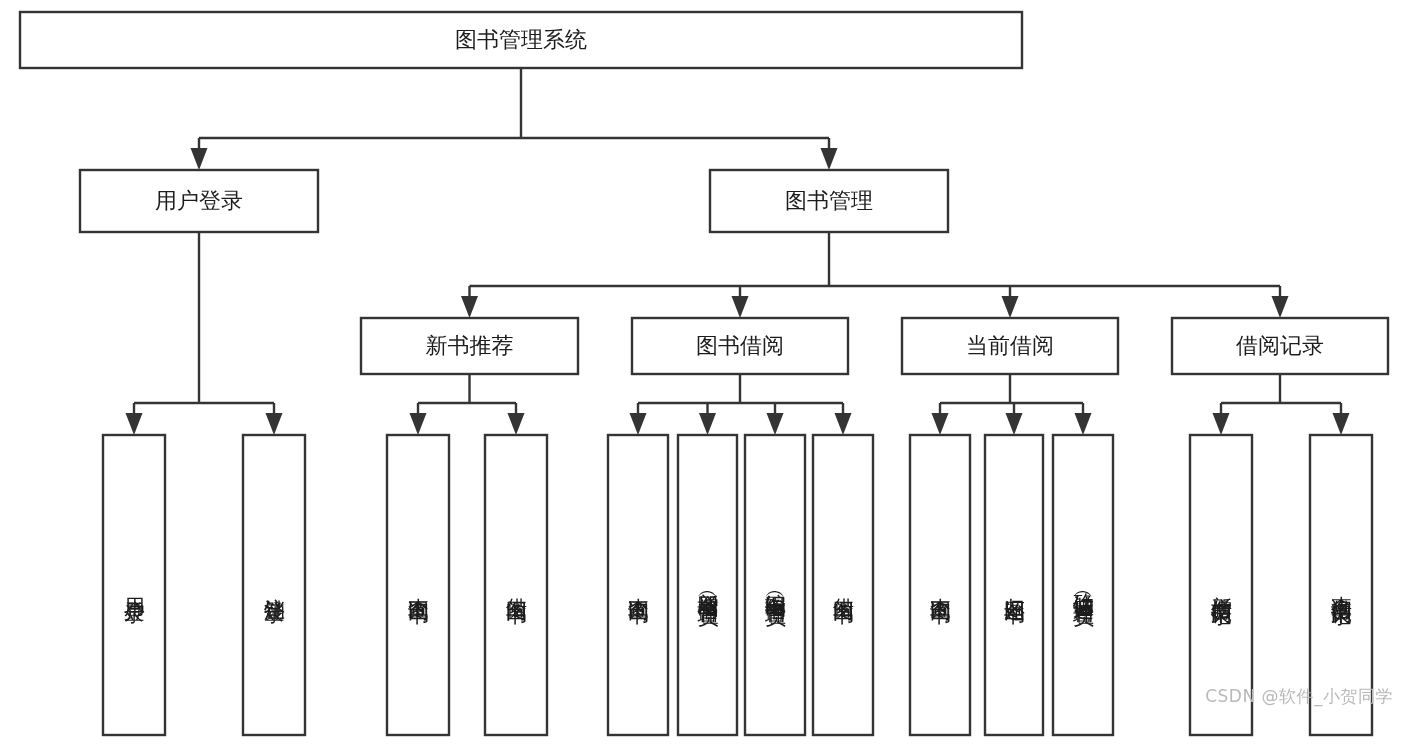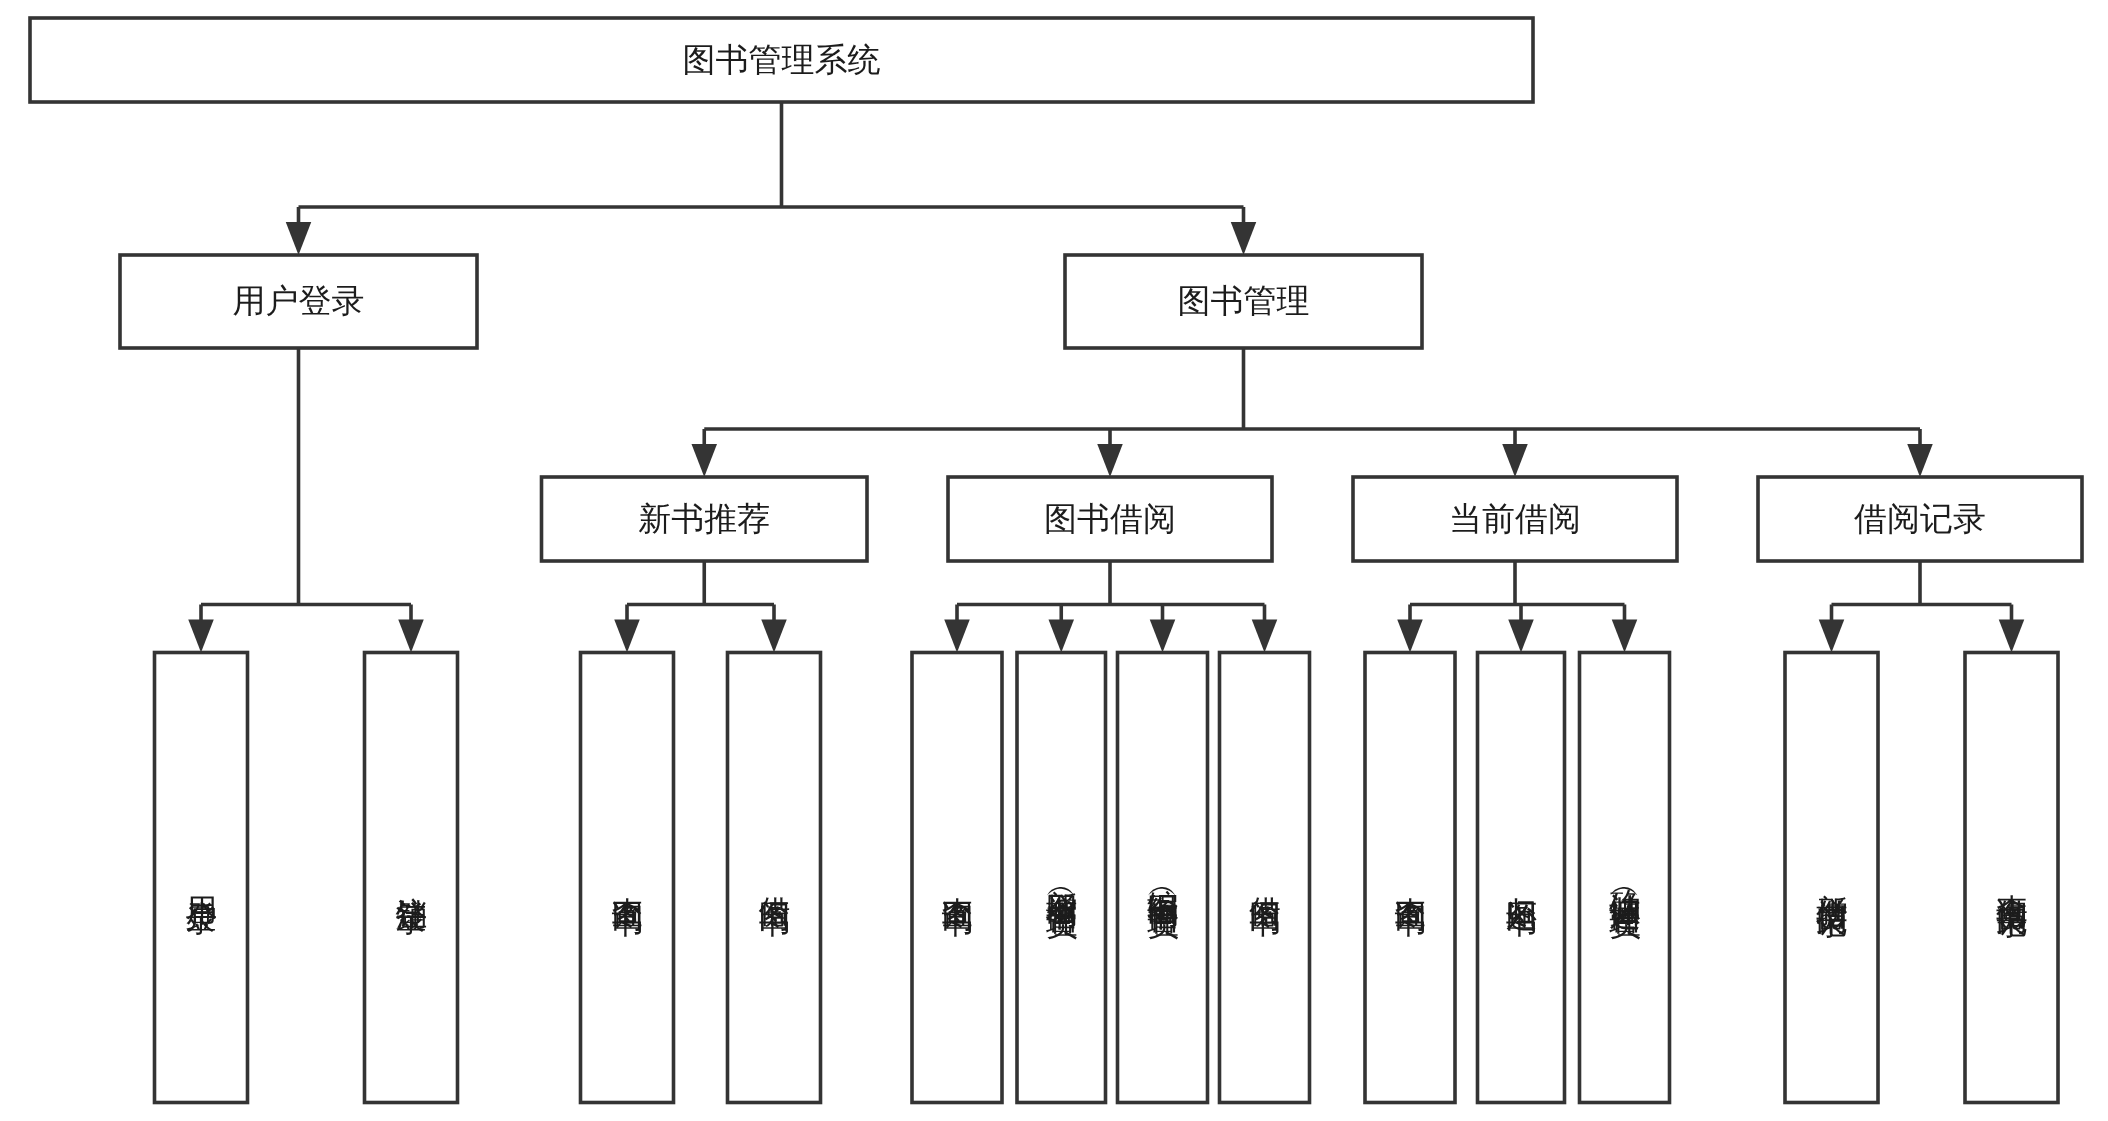--- a/index.html
+++ b/index.html
@@ -197,13 +197,14 @@
         <g>
           <rect class="node-box" x="1190" y="435" width="62" height="300"></rect>
           <foreignObject x="1190" y="435" width="62" height="300"><div xmlns="http://www.w3.org/1999/xhtml" style="width: 62px; height: 300px; display: flex; align-items: center; justify-content: center; font-family: &quot;DejaVu Sans&quot;, &quot;Liberation Sans&quot;, sans-serif; font-size: 21px; color: rgb(28, 28, 28); line-height: 1.18; writing-mode: vertical-rl; text-orientation: upright; letter-spacing: 2px; box-sizing: border-box; padding: 4px 0px;">新增借阅记录</div></foreignObject>
         </g>
         <g>
           <rect class="node-box" x="1310" y="435" width="62" height="300"></rect>
           <foreignObject x="1310" y="435" width="62" height="300"><div xmlns="http://www.w3.org/1999/xhtml" style="width: 62px; height: 300px; display: flex; align-items: center; justify-content: center; font-family: &quot;DejaVu Sans&quot;, &quot;Liberation Sans&quot;, sans-serif; font-size: 21px; color: rgb(28, 28, 28); line-height: 1.18; writing-mode: vertical-rl; text-orientation: upright; letter-spacing: 2px; box-sizing: border-box; padding: 4px 0px;">查询借阅记录</div></foreignObject>
         </g>
       </g>
   </svg>
+  <div class="watermark">CSDN @软件_小贺同学</div>
 </div>
 
 </body></html>

